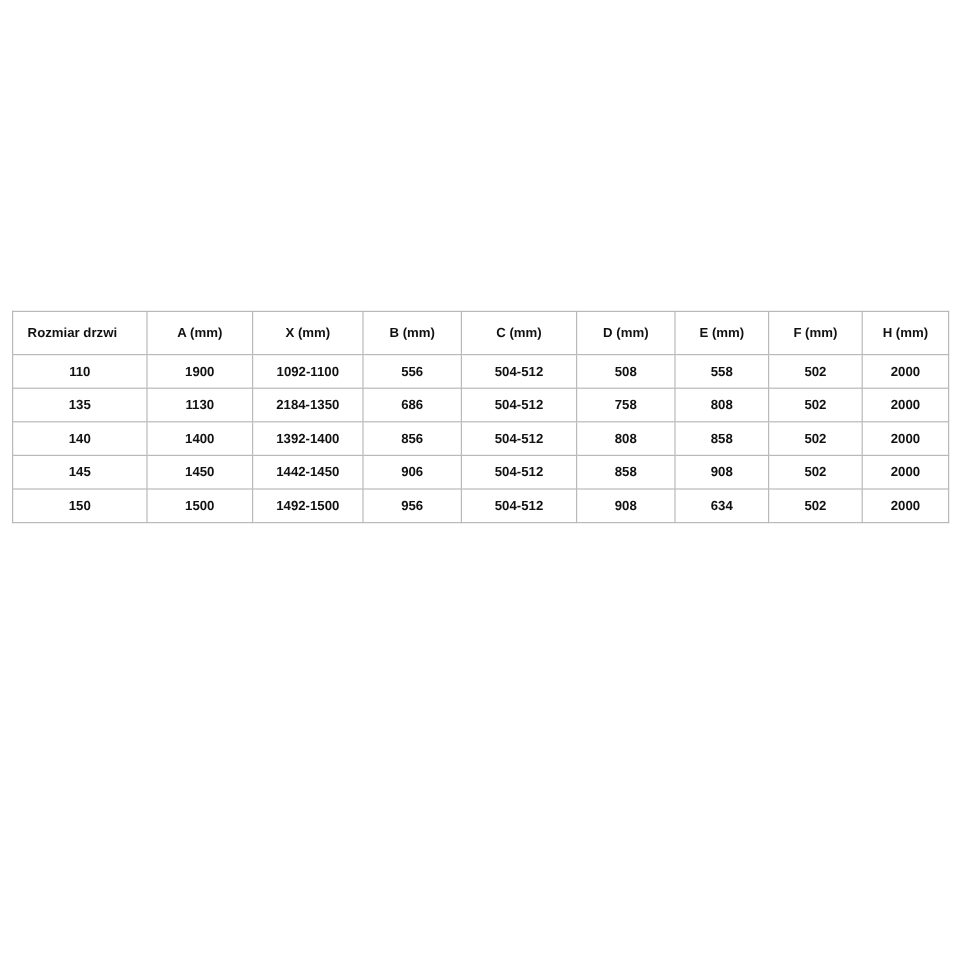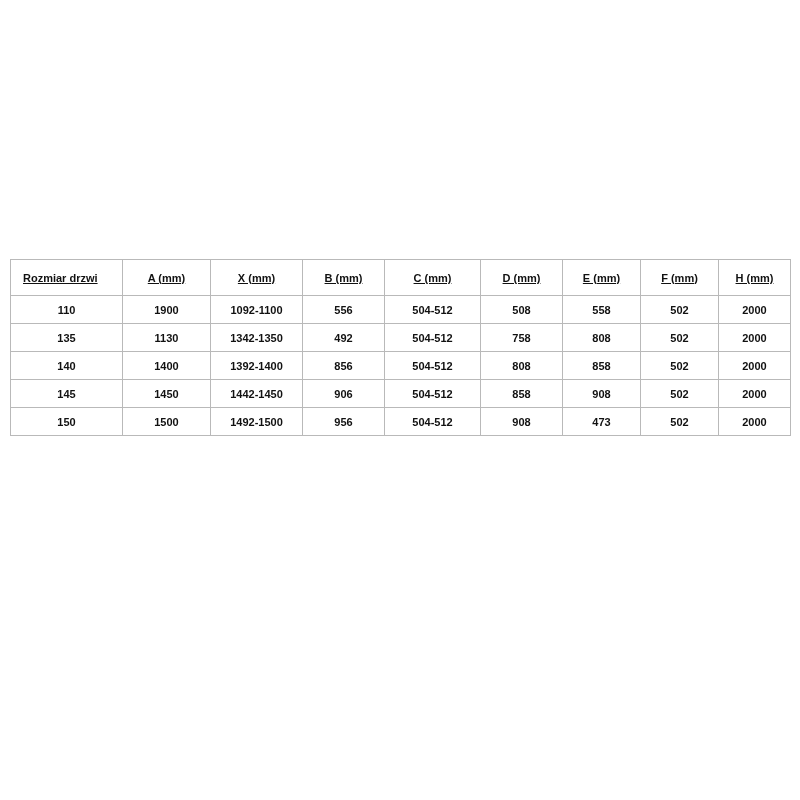--- a/index.html
+++ b/index.html
@@ -34,21 +34,20 @@
     font-size: 11px;
     height: 27px;
     padding: 0 2px;
     white-space: nowrap;
     color: #111111;
   }
   table.spec thead th {
     font-weight: bold;
     font-size: 11px;
     height: 35px;
-    text-decoration: underline;
   }
   table.spec thead th.first-col {
     text-align: left;
     padding-left: 12px;
   }
   table.spec tbody td {
     font-weight: bold;
   }
   
   col.c0 { width: 112px; }
@@ -98,22 +97,22 @@
         <td>556</td>
         <td>504-512</td>
         <td>508</td>
         <td>558</td>
         <td>502</td>
         <td>2000</td>
       </tr>
       <tr>
         <td>135</td>
         <td>1130</td>
-        <td>1342-1350</td>
-        <td>492</td>
+        <td>2184-1350</td>
+        <td>686</td>
         <td>504-512</td>
         <td>758</td>
         <td>808</td>
         <td>502</td>
         <td>2000</td>
       </tr>
       <tr>
         <td>140</td>
         <td>1400</td>
         <td>1392-1400</td>
@@ -135,19 +134,19 @@
         <td>502</td>
         <td>2000</td>
       </tr>
       <tr>
         <td>150</td>
         <td>1500</td>
         <td>1492-1500</td>
         <td>956</td>
         <td>504-512</td>
         <td>908</td>
-        <td>473</td>
+        <td>634</td>
         <td>502</td>
         <td>2000</td>
       </tr>
     </tbody>
   </table>
 </div>
 
 </body></html>

